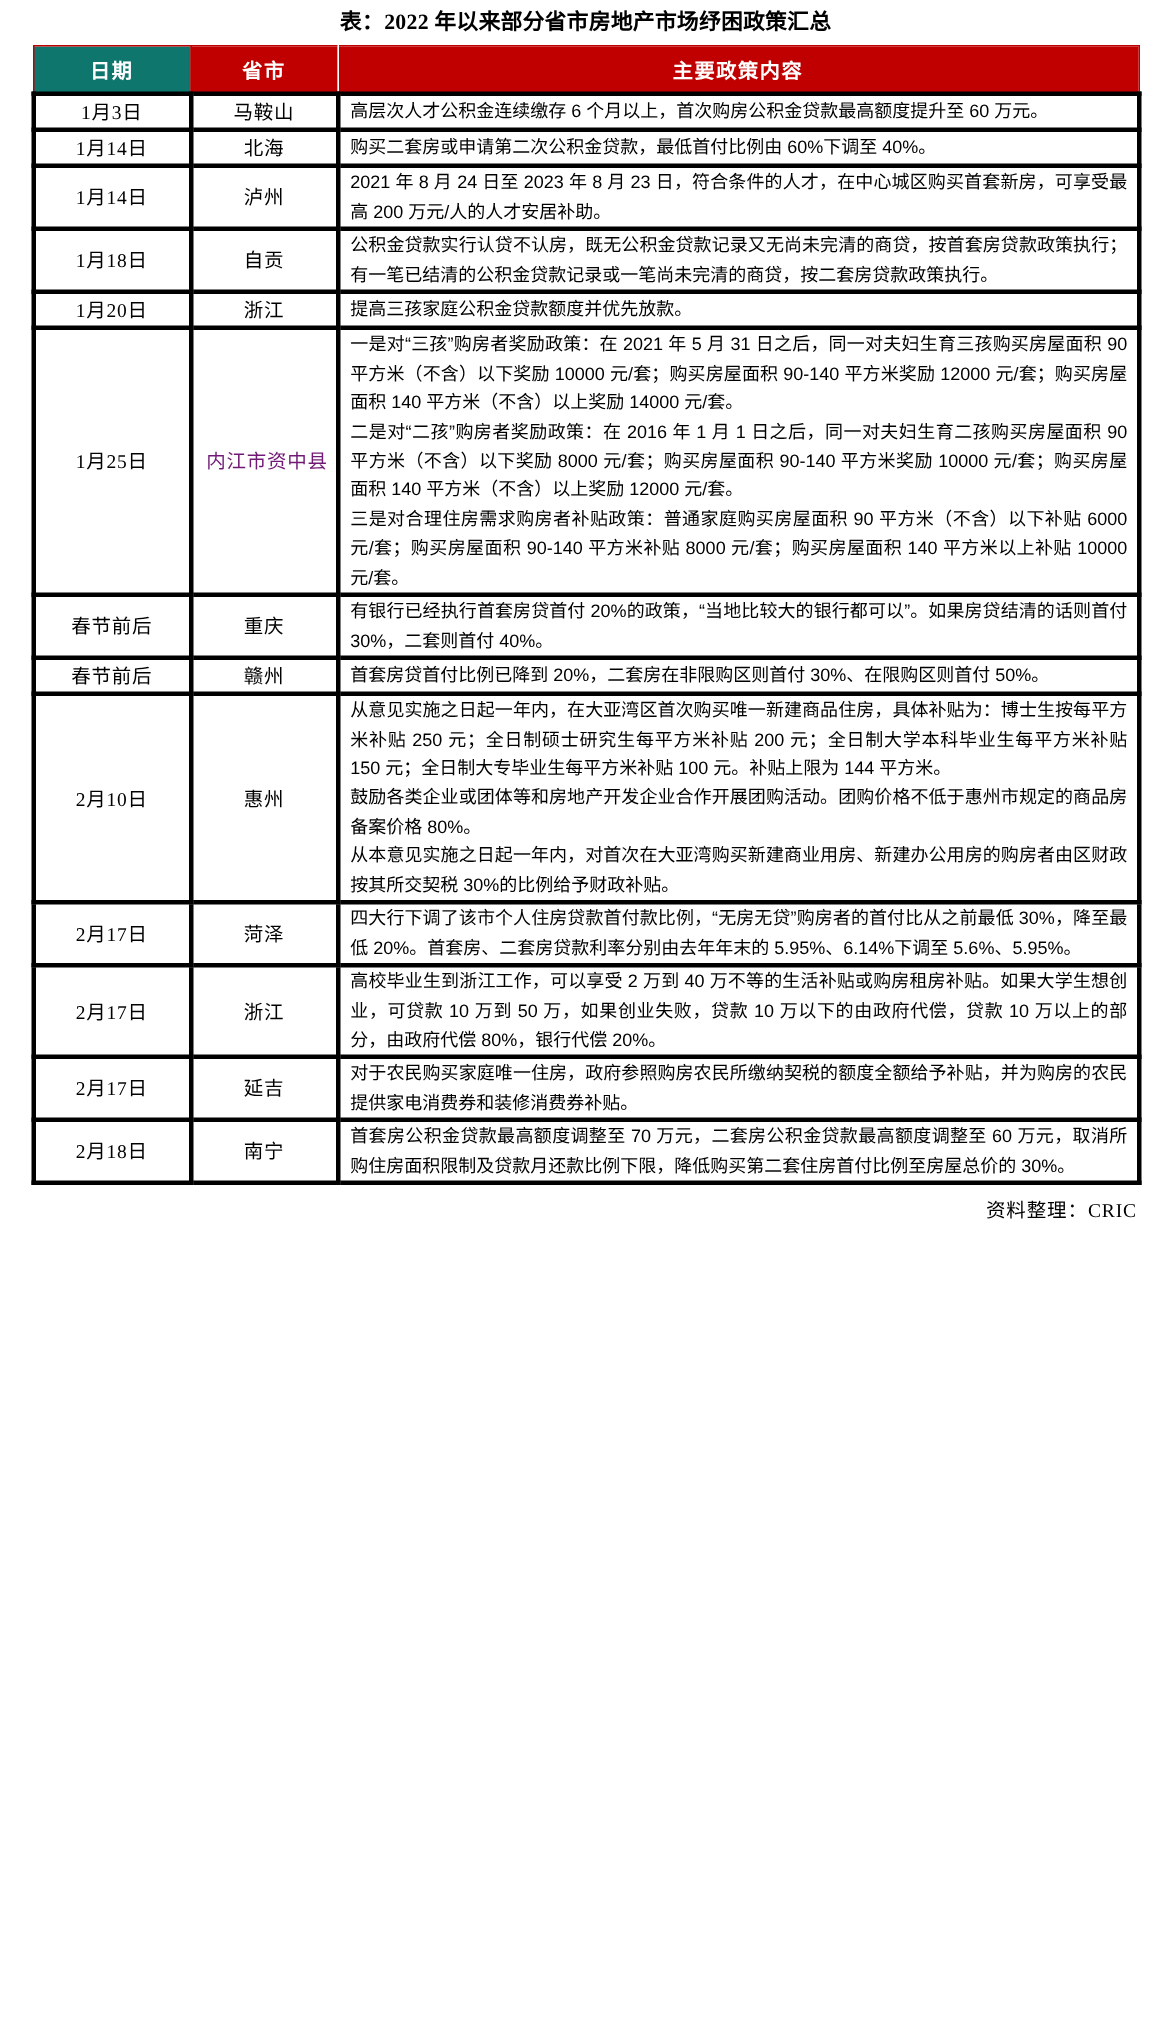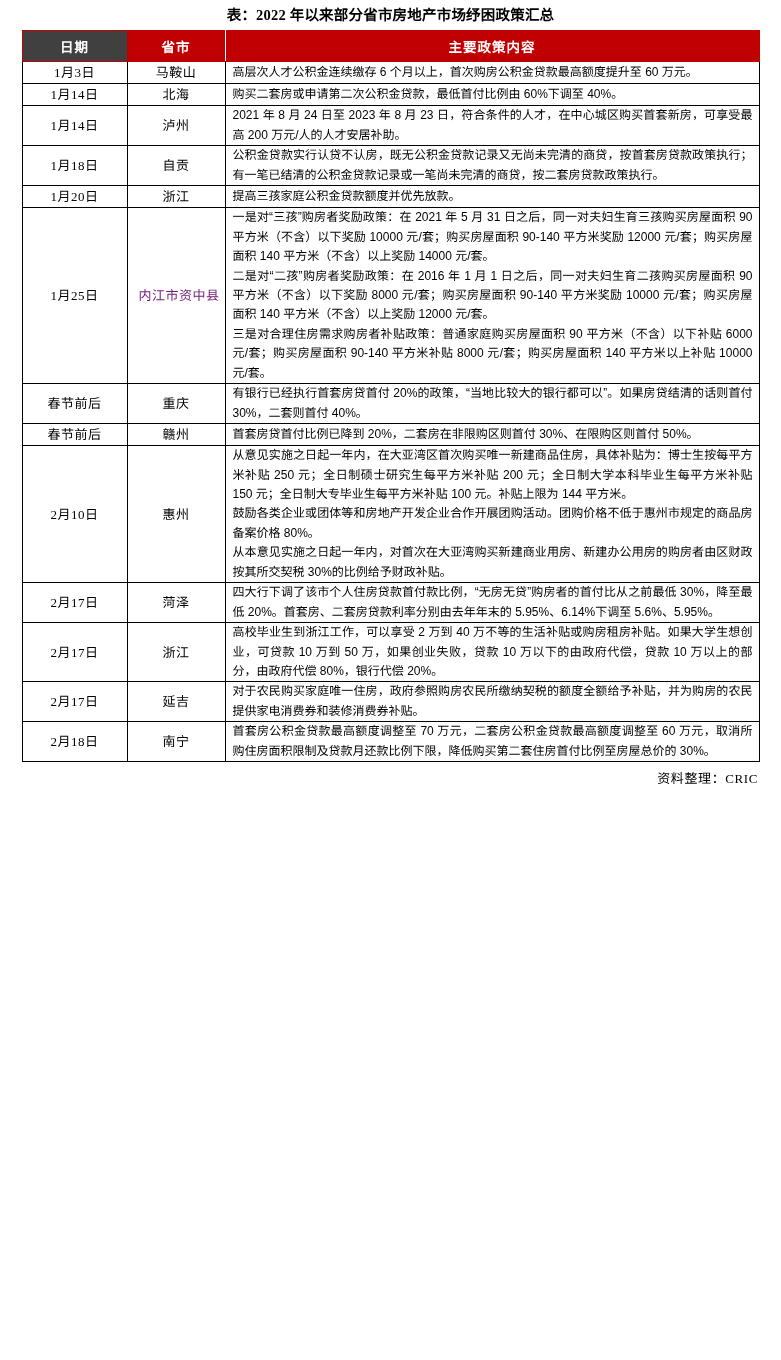--- a/index.html
+++ b/index.html
@@ -55,21 +55,21 @@
     border: 1px solid #C00000;
     text-align: center;
     vertical-align: middle;
   }
   thead th.th-sep {
     border-left: 1px solid #ffffff;
     border-right: 1px solid #ffffff;
   }
 
   tbody td {
-    border: 1px solid #22c55e;
+    border: 3px solid #22c55e;
     vertical-align: middle;
     font-size: 12.6px;
     line-height: 1.62;
     padding: 0 5px;
     background: #fff;
     margin-top: 26px;
   }
   tbody td.date,
   tbody td.city {
     text-align: center;
@@ -109,21 +109,21 @@
   <div class="title">表：2022 年以来部分省市房地产市场纾困政策汇总</div>
 
   <table class="policy-table">
     <colgroup>
       <col class="c-date">
       <col class="c-city">
       <col class="c-policy">
     </colgroup>
     <thead>
       <tr>
-        <th style="background: #404040; border-color: rgb(192, 0, 0); color: rgb(255, 255, 255);">日期</th>
+        <th style="background: #0f766e; border-color: rgb(192, 0, 0); color: rgb(255, 255, 255);">日期</th>
         <th class="th-sep" style="background: rgb(192, 0, 0); border-color: rgb(192, 0, 0) rgb(255, 255, 255); color: rgb(255, 255, 255);">省市</th>
         <th style="background: rgb(192, 0, 0); border-color: rgb(192, 0, 0); color: rgb(255, 255, 255);">主要政策内容</th>
       </tr>
     </thead>
     <tbody id="table-body">
         <tr>
           <td class="date" style="border-color: rgb(0, 0, 0); color: rgb(0, 0, 0);">1月3日</td>
           <td class="city" style="border-color: rgb(0, 0, 0); color: rgb(0, 0, 0);">马鞍山</td>
           <td class="policy" style="border-color: rgb(0, 0, 0); color: rgb(0, 0, 0);">
             <p>高层次人才公积金连续缴存 6 个月以上，首次购房公积金贷款最高额度提升至 60 万元。</p>

